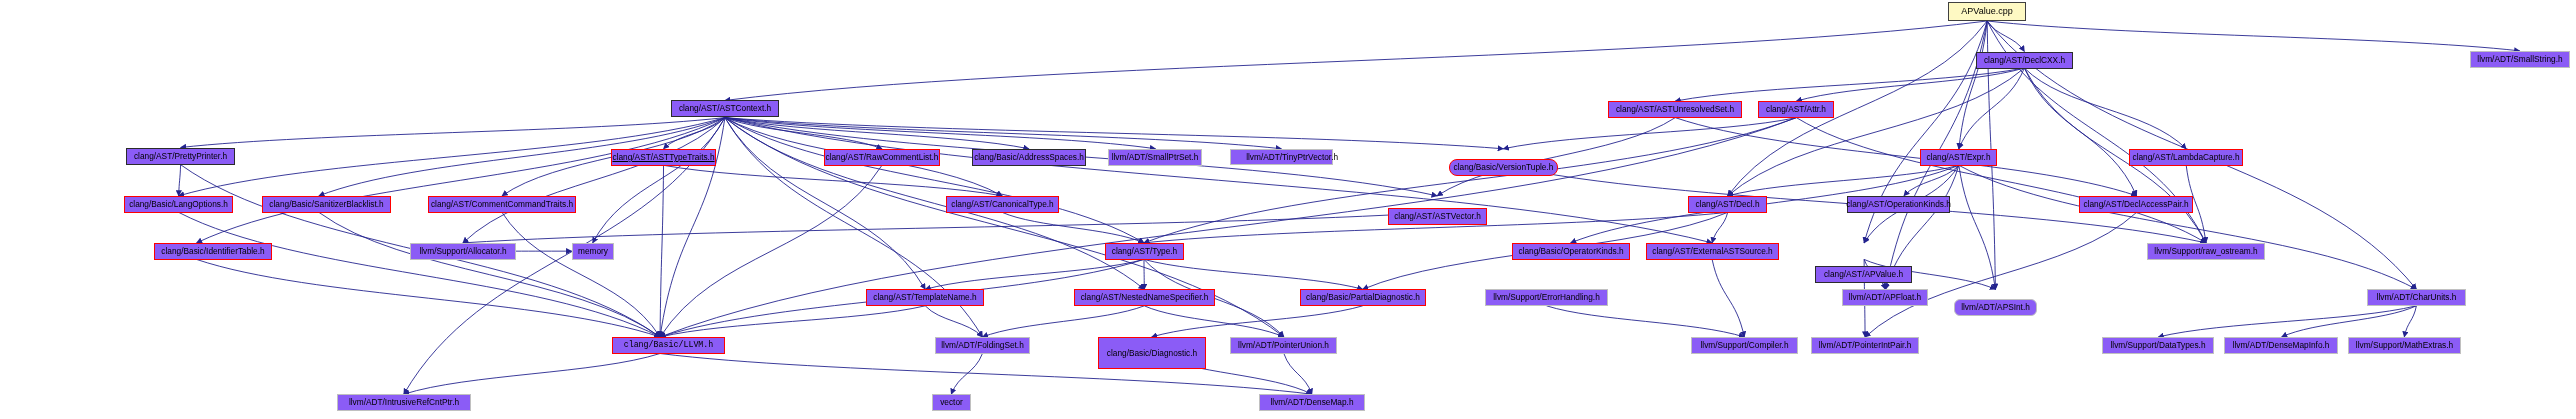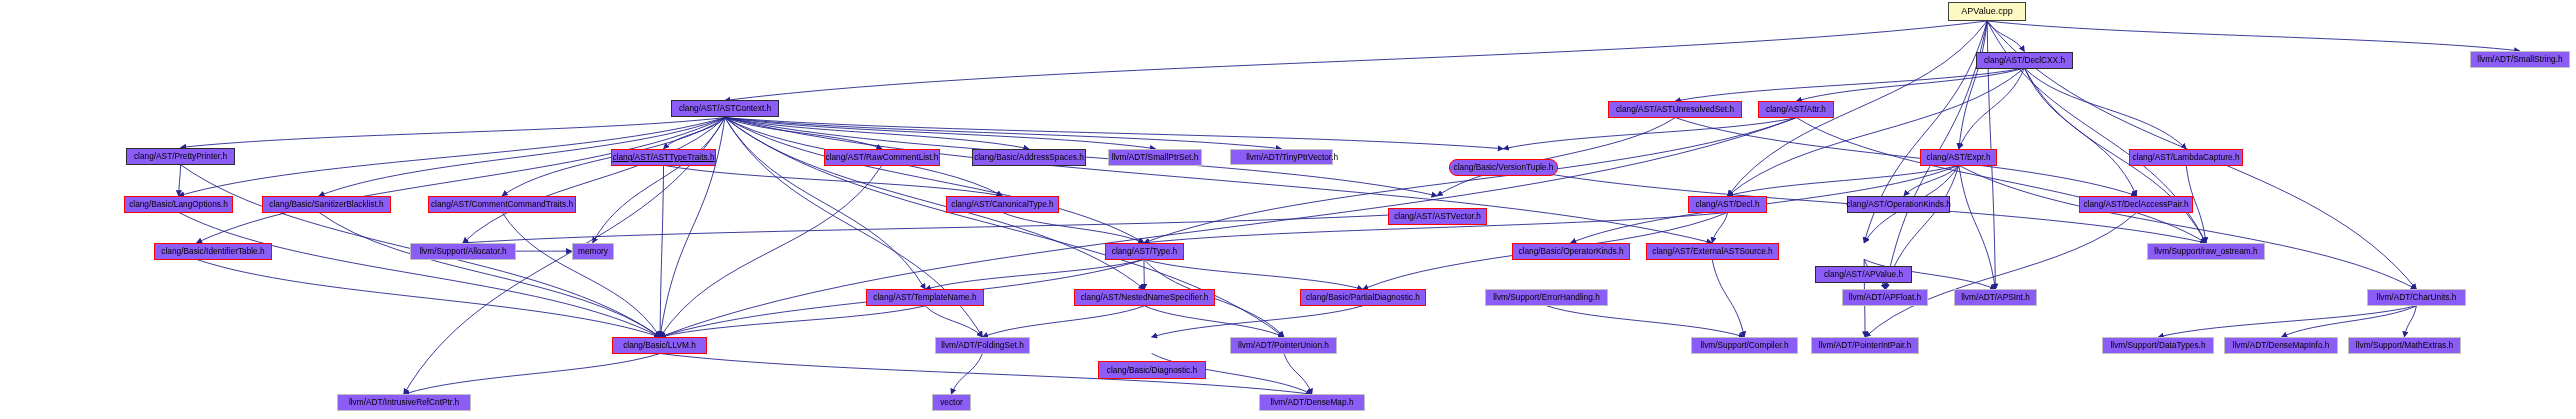--- a/index.html
+++ b/index.html
@@ -194,29 +194,29 @@
       <div class="node red" style="left: 1105px; top: 243px; width: 79px; height: 16.5px;">clang/AST/Type.h</div>
       <div class="node red" style="left: 1512px; top: 243px; width: 118px; height: 16.5px;">clang/Basic/OperatorKinds.h</div>
       <div class="node red" style="left: 1646px; top: 243px; width: 133px; height: 16.5px;">clang/AST/ExternalASTSource.h</div>
       <div class="node dark" style="left: 1815px; top: 243px; width: 97px; height: 16.5px; margin-top: 23px;">clang/AST/APValue.h</div>
       <div class="node gray" style="left: 2147px; top: 243px; width: 118px; height: 16.5px;">llvm/Support/raw_ostream.h</div>
       <div class="node red" style="left: 866px; top: 289px; width: 118px; height: 16.5px;">clang/AST/TemplateName.h</div>
       <div class="node red" style="left: 1074px; top: 289px; width: 141px; height: 16.5px;">clang/AST/NestedNameSpecifier.h</div>
       <div class="node red" style="left: 1300px; top: 289px; width: 126px; height: 16.5px;">clang/Basic/PartialDiagnostic.h</div>
       <div class="node gray" style="left: 1485px; top: 289px; width: 123px; height: 16.5px;">llvm/Support/ErrorHandling.h</div>
       <div class="node gray" style="left: 1842px; top: 289px; width: 86px; height: 16.5px;">llvm/ADT/APFloat.h</div>
-      <div class="node gray" style="left: 1954px; top: 289px; width: 83px; height: 16.5px;">llvm/ADT/APSInt.h</div>
+      <div class="node gray" style="left: 1954px; top: 299px; width: 83px; height: 16.5px; border-radius: 6px;">llvm/ADT/APSInt.h</div>
       <div class="node gray" style="left: 2367px; top: 289px; width: 99px; height: 16.5px;">llvm/ADT/CharUnits.h</div>
       <div class="node gray" style="left: 935px; top: 337px; width: 95px; height: 16.5px;">llvm/ADT/FoldingSet.h</div>
-      <div class="node red" style="left: 1098px; top: 337px; width: 108px; height: 18px; margin-top: 24px;">clang/Basic/Diagnostic.h</div>
+      <div class="node red" style="left: 1098px; top: 337px; width: 108px; height: 32px;">clang/Basic/Diagnostic.h</div>
       <div class="node gray" style="left: 1230px; top: 337px; width: 107px; height: 16.5px;">llvm/ADT/PointerUnion.h</div>
       <div class="node gray" style="left: 1691px; top: 337px; width: 107px; height: 16.5px;">llvm/Support/Compiler.h</div>
       <div class="node gray" style="left: 1811px; top: 337px; width: 108px; height: 16.5px;">llvm/ADT/PointerIntPair.h</div>
       <div class="node gray" style="left: 2102px; top: 337px; width: 112px; height: 16.5px;">llvm/Support/DataTypes.h</div>
       <div class="node gray" style="left: 2224px; top: 337px; width: 114px; height: 16.5px;">llvm/ADT/DenseMapInfo.h</div>
       <div class="node gray" style="left: 2348px; top: 337px; width: 113px; height: 16.5px;">llvm/Support/MathExtras.h</div>
-      <div class="node red" style="left: 612px; top: 337px; width: 95px; height: 16.5px;">clang/Basic/LLVM.h</div>
+      <div class="node red" style="left: 612px; top: 337px; width: 113px; height: 16.5px; font-family: Liberation Mono, monospace;">clang/Basic/LLVM.h</div>
       <div class="node gray" style="left: 337px; top: 394px; width: 134px; height: 16.5px;">llvm/ADT/IntrusiveRefCntPtr.h</div>
       <div class="node gray" style="left: 932px; top: 394px; width: 39px; height: 16.5px;">vector</div>
       <div class="node gray" style="left: 1259px; top: 394px; width: 106px; height: 16.5px;">llvm/ADT/DenseMap.h</div>
     </div>
 </div>
 
 
 </body></html>

